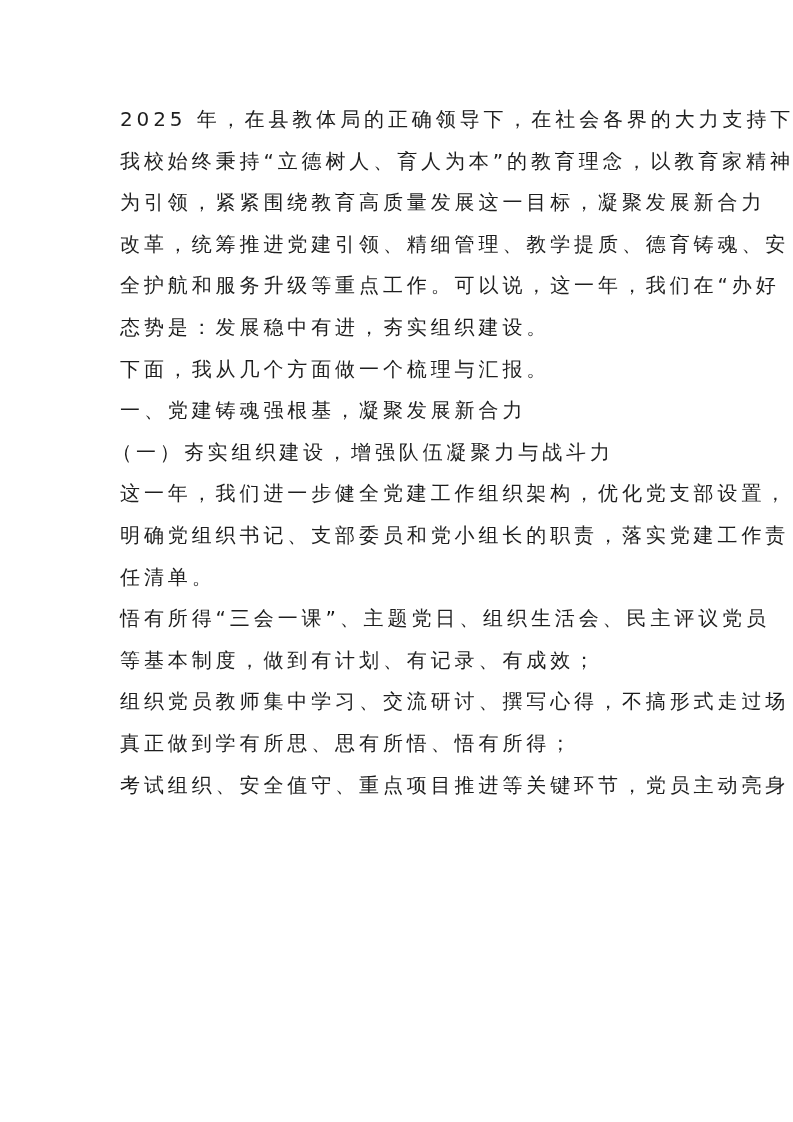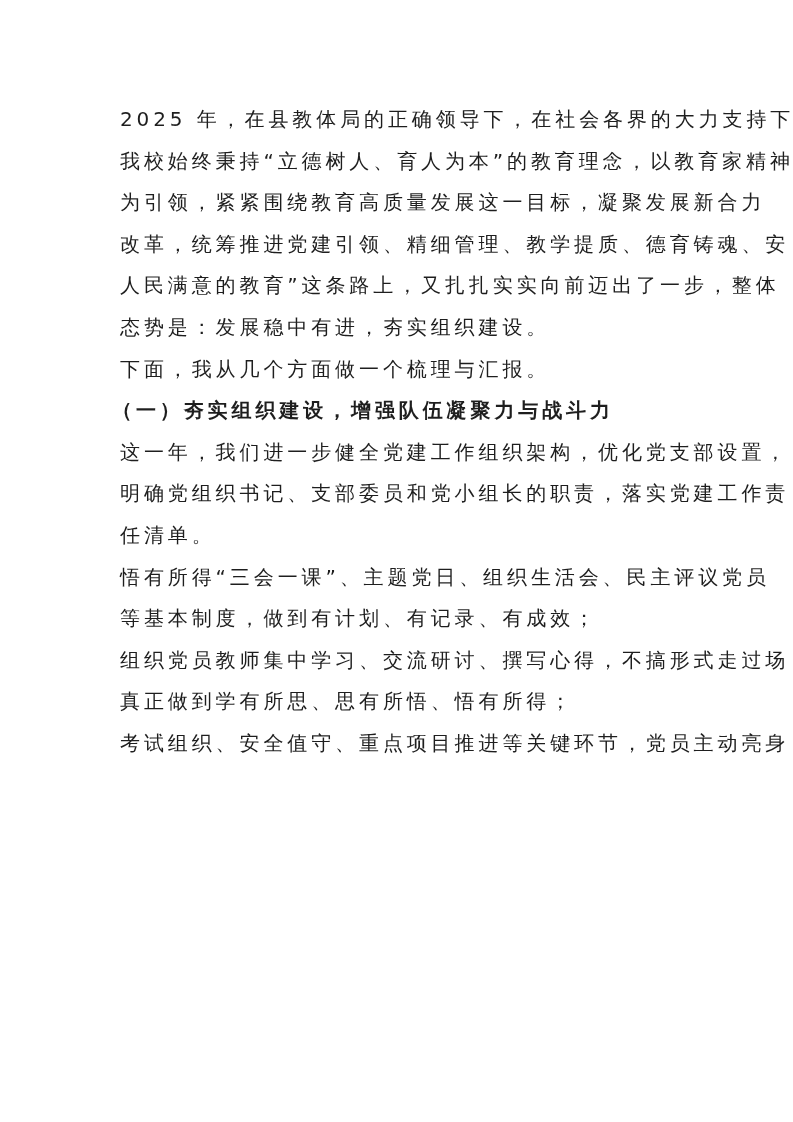--- a/index.html
+++ b/index.html
@@ -33,35 +33,35 @@
       line-height: 41.6px;
     }
     .line {
       display: block;
       white-space: nowrap;
       height: 41.6px;
       overflow: visible;
     }
     .line.indent-paren {
       margin-left: -8px;
-      font-weight: bold;
     }
   </style>
 </head>
 <body>
 
 <div class="page">
   <div class="content">
     <span class="line">2025 年，在县教体局的正确领导下，在社会各界的大力支持下，</span>
     <span class="line">我校始终秉持“立德树人、育人为本”的教育理念，以教育家精神</span>
     <span class="line">为引领，紧紧围绕教育高质量发展这一目标，凝聚发展新合力</span>
     <span class="line">改革，统筹推进党建引领、精细管理、教学提质、德育铸魂、安</span>
-    <span class="line">人民满意的教育”这条路上，又扎扎实实向前迈出了一步，整体</span>
+    <span class="line">全护航和服务升级等重点工作。可以说，这一年，我们在“办好</span>
     <span class="line">态势是：发展稳中有进，夯实组织建设。</span>
     <span class="line">下面，我从几个方面做一个梳理与汇报。</span>
+    <span class="line">一、党建铸魂强根基，凝聚发展新合力</span>
     <span class="line indent-paren">（一）夯实组织建设，增强队伍凝聚力与战斗力</span>
     <span class="line">这一年，我们进一步健全党建工作组织架构，优化党支部设置，</span>
     <span class="line">明确党组织书记、支部委员和党小组长的职责，落实党建工作责</span>
     <span class="line">任清单。</span>
     <span class="line">悟有所得“三会一课”、主题党日、组织生活会、民主评议党员</span>
     <span class="line">等基本制度，做到有计划、有记录、有成效；</span>
     <span class="line">组织党员教师集中学习、交流研讨、撰写心得，不搞形式走过场，</span>
     <span class="line">真正做到学有所思、思有所悟、悟有所得；</span>
     <span class="line">考试组织、安全值守、重点项目推进等关键环节，党员主动亮身</span>
   </div>

